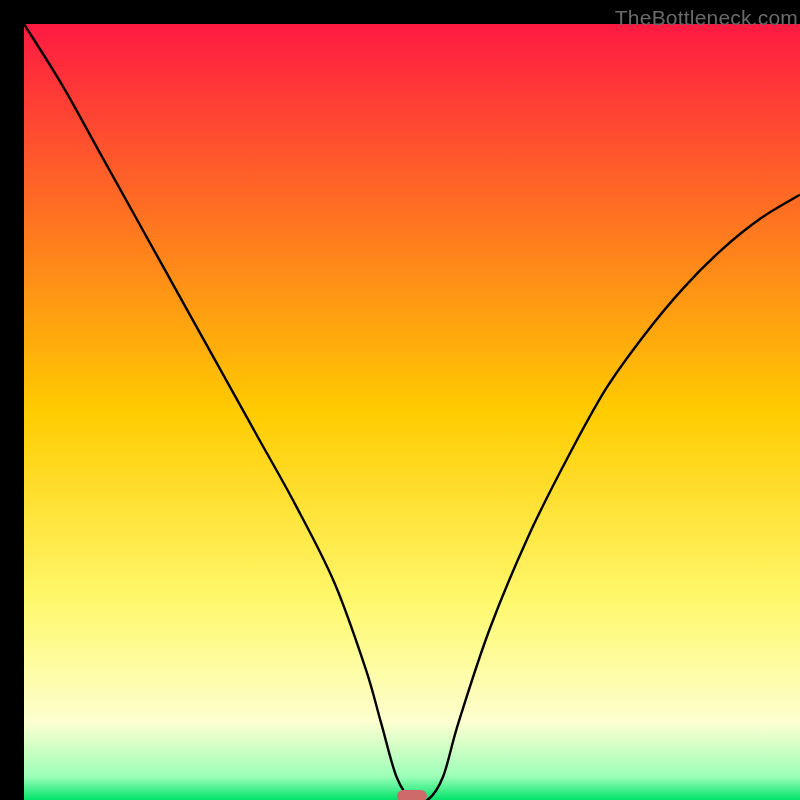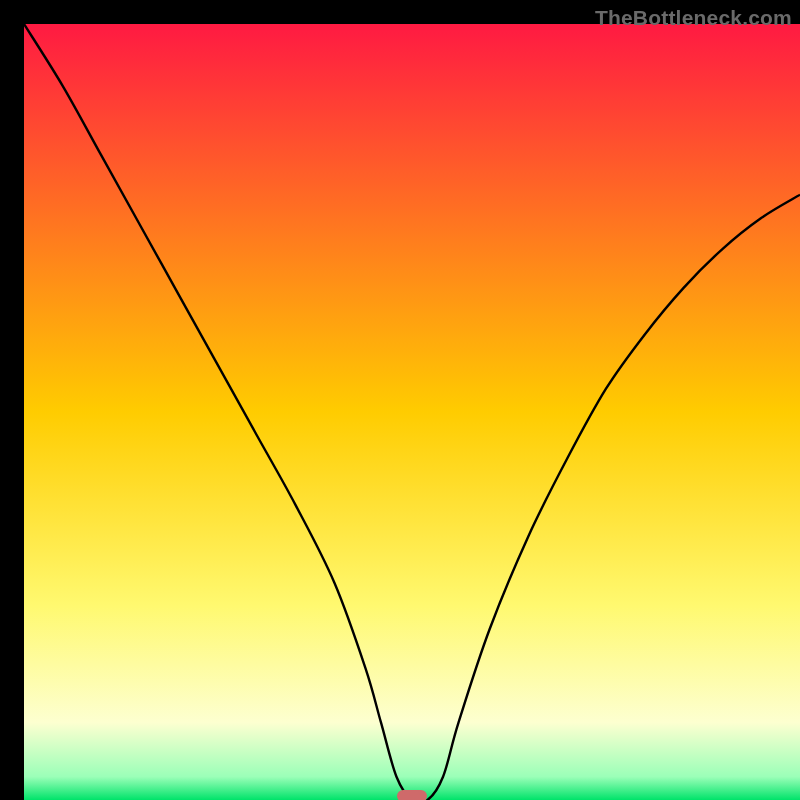--- a/index.html
+++ b/index.html
@@ -22,24 +22,24 @@
   .plot {
     position: absolute;
     left: 12px;
     top: 12px;
     width: 776px;
     height: 776px;
   }
   .watermark {
     position: absolute;
     top: 6px;
-    right: 8px;
+    right: 2px;
     color: #6a6a6a;
     font-size: 21px;
-    font-weight: 700;
+    font-weight: 400;
     letter-spacing: 0.2px;
     text-align: right;
   }
 </style>
 </head>
 <body>
 
 <div class="frame">
   <svg class="plot" viewBox="0 0 776 776" preserveAspectRatio="none">
     <defs>

